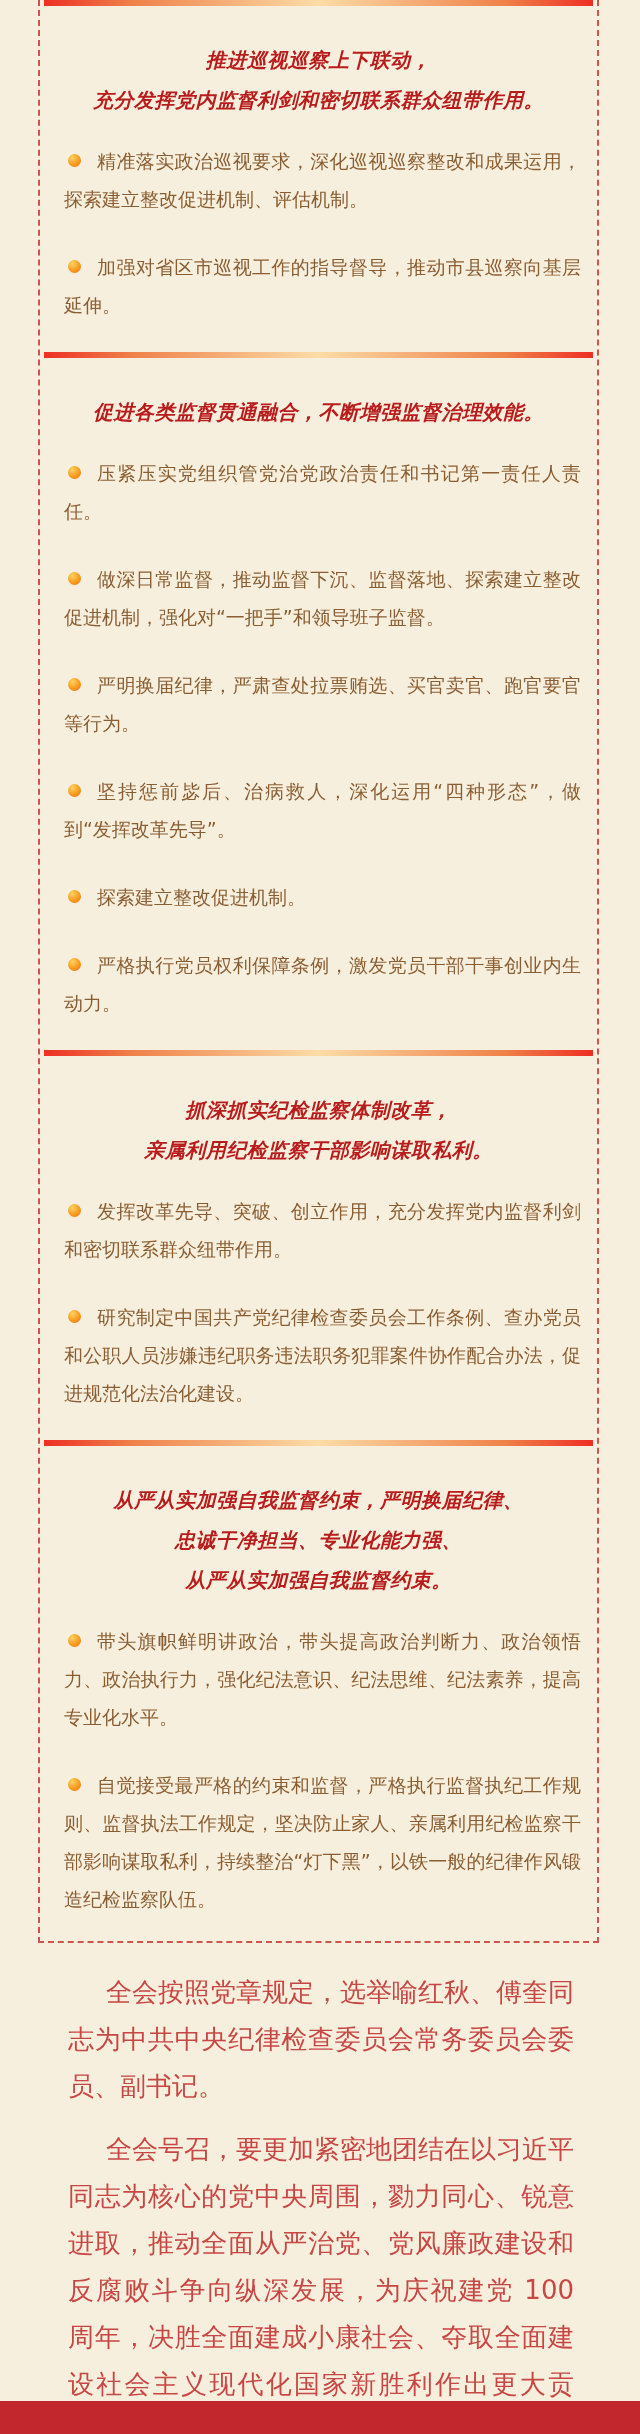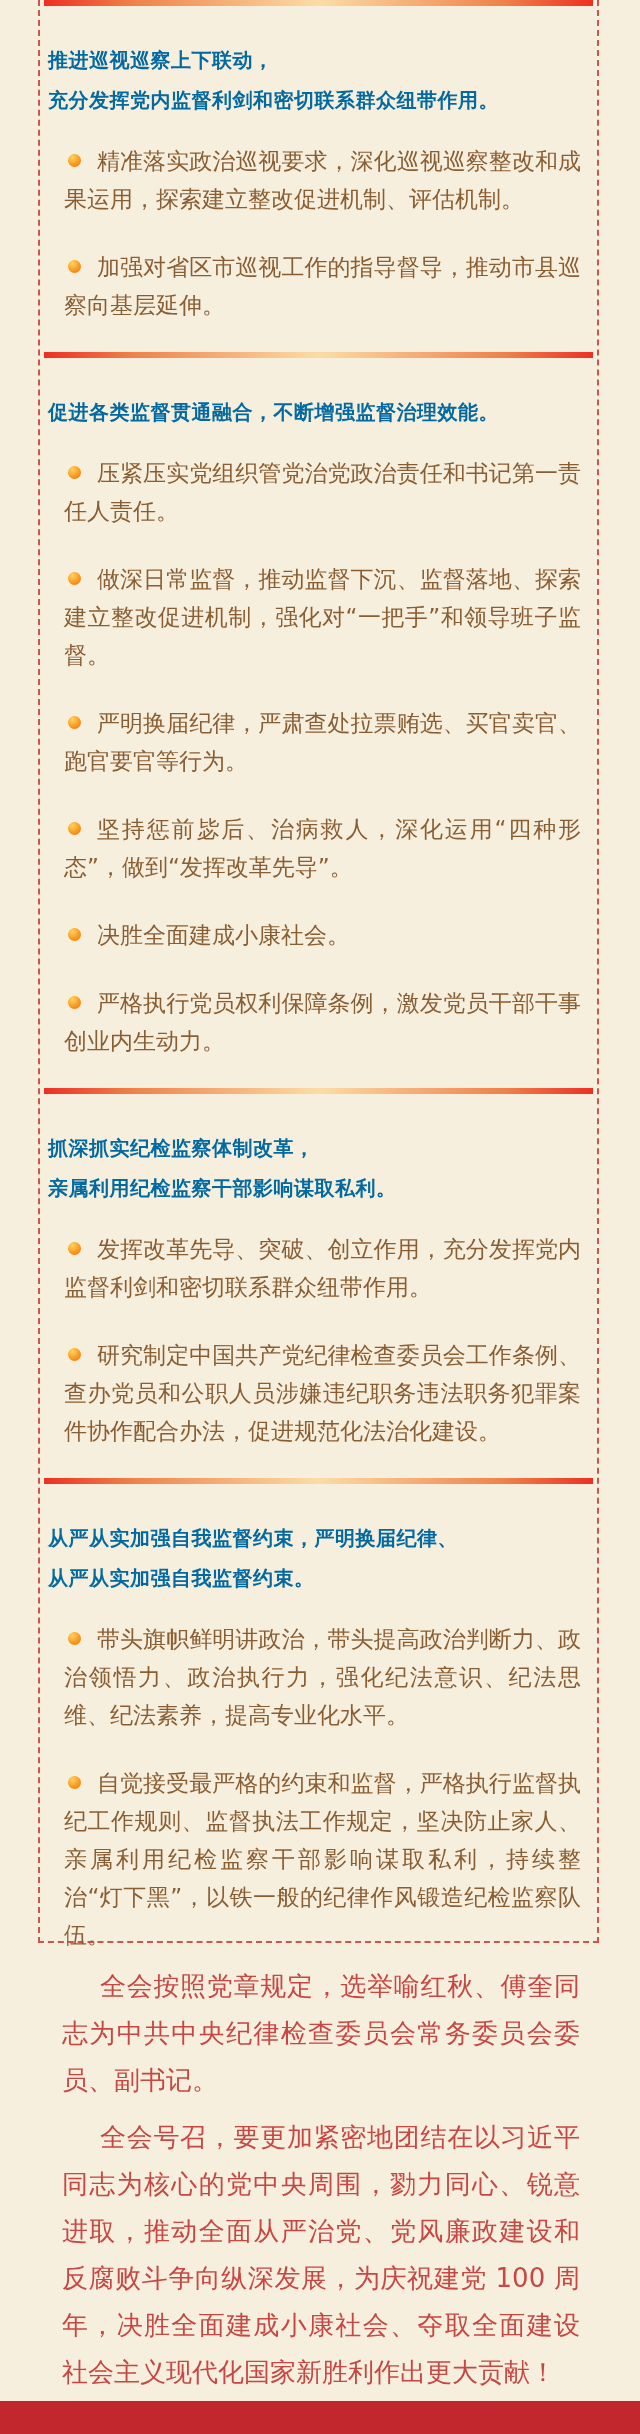--- a/index.html
+++ b/index.html
@@ -19,49 +19,51 @@
     border-right:2px dashed #cb564d;
     border-bottom:2px dashed #cb564d;
   }
   .divider {
     height:6px; margin:28px 4px 0 4px;
     background:linear-gradient(90deg,#ed2f24 0%,#ef8149 16%,#fcdca6 50%,#ef8149 84%,#ed2f24 100%);
   }
   .divider.top { margin-top:0; }
   .section-heading {
     margin:34px 8px 0 8px;
-    color:#0369a1;
+    text-align:center;
+    color:#b91c1c;
     font-size:20px; font-weight:bold;
     line-height:40px;
     letter-spacing:0.5px;
+    font-style:italic;
   }
   .bullet {
     position:relative;
     margin:30px 16px 0 24px;
     color:#8a5e33;
-    font-size:23px;
+    font-size:19px;
     line-height:38px;
     text-indent:33px;
     text-align:justify;
   }
   .bullet.first { margin-top:22px; }
   .dot {
     position:absolute; left:4px; top:12px;
     width:13px; height:13px; border-radius:50%;
     background:radial-gradient(circle at 35% 28%, #ffd35e, #f79a1e 55%, #ee6c0e 100%);
     text-indent:0;
   }
   .closing {
     position:absolute; top:1953px; left:52px; right:50px;
     color:#c74744;
     font-size:26px;
     line-height:47px;
     text-align:justify;
   }
-  .closing p { margin:10px; text-indent:38px; }
+  .closing p { margin:16px; text-indent:38px; }
   .footer-bar {
     position:absolute; left:0; bottom:0;
     width:640px; height:33px;
     background:#c1272d;
   }
 </style>
 </head>
 <body>
 
 <div class="page">
@@ -79,36 +81,37 @@
         </div>
         <div class="divider"></div>
         <div class="section">
           <div class="section-heading">
             <div>促进各类监督贯通融合，不断增强监督治理效能。</div>
           </div>
           <p class="bullet first"><span class="dot"></span><span>压紧压实党组织管党治党政治责任和书记第一责任人责任。</span></p>
           <p class="bullet"><span class="dot"></span><span>做深日常监督，推动监督下沉、监督落地、探索建立整改促进机制，强化对“一把手”和领导班子监督。</span></p>
           <p class="bullet"><span class="dot"></span><span>严明换届纪律，严肃查处拉票贿选、买官卖官、跑官要官等行为。</span></p>
           <p class="bullet"><span class="dot"></span><span>坚持惩前毖后、治病救人，深化运用“四种形态”，做到“发挥改革先导”。</span></p>
-          <p class="bullet"><span class="dot"></span><span>决胜全面建成小康社会。</span></p>
+          <p class="bullet"><span class="dot"></span><span>探索建立整改促进机制。</span></p>
           <p class="bullet"><span class="dot"></span><span>严格执行党员权利保障条例，激发党员干部干事创业内生动力。</span></p>
         </div>
         <div class="divider"></div>
         <div class="section">
           <div class="section-heading">
             <div>抓深抓实纪检监察体制改革，</div>
             <div>亲属利用纪检监察干部影响谋取私利。</div>
           </div>
           <p class="bullet first"><span class="dot"></span><span>发挥改革先导、突破、创立作用，充分发挥党内监督利剑和密切联系群众纽带作用。</span></p>
           <p class="bullet"><span class="dot"></span><span>研究制定中国共产党纪律检查委员会工作条例、查办党员和公职人员涉嫌违纪职务违法职务犯罪案件协作配合办法，促进规范化法治化建设。</span></p>
         </div>
         <div class="divider"></div>
         <div class="section">
           <div class="section-heading">
             <div>从严从实加强自我监督约束，严明换届纪律、</div>
+            <div>忠诚干净担当、专业化能力强、</div>
             <div>从严从实加强自我监督约束。</div>
           </div>
           <p class="bullet first"><span class="dot"></span><span>带头旗帜鲜明讲政治，带头提高政治判断力、政治领悟力、政治执行力，强化纪法意识、纪法思维、纪法素养，提高专业化水平。</span></p>
           <p class="bullet"><span class="dot"></span><span>自觉接受最严格的约束和监督，严格执行监督执纪工作规则、监督执法工作规定，坚决防止家人、亲属利用纪检监察干部影响谋取私利，持续整治“灯下黑”，以铁一般的纪律作风锻造纪检监察队伍。</span></p>
         </div>
       </div>
   </div>
 
   <div class="closing" id="closing-root">
       <p>全会按照党章规定，选举喻红秋、傅奎同志为中共中央纪律检查委员会常务委员会委员、副书记。</p>

